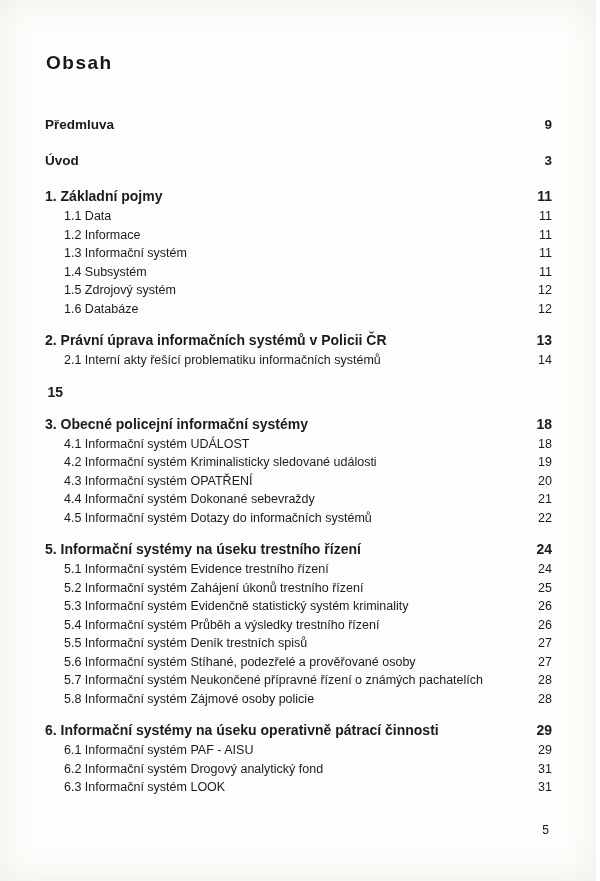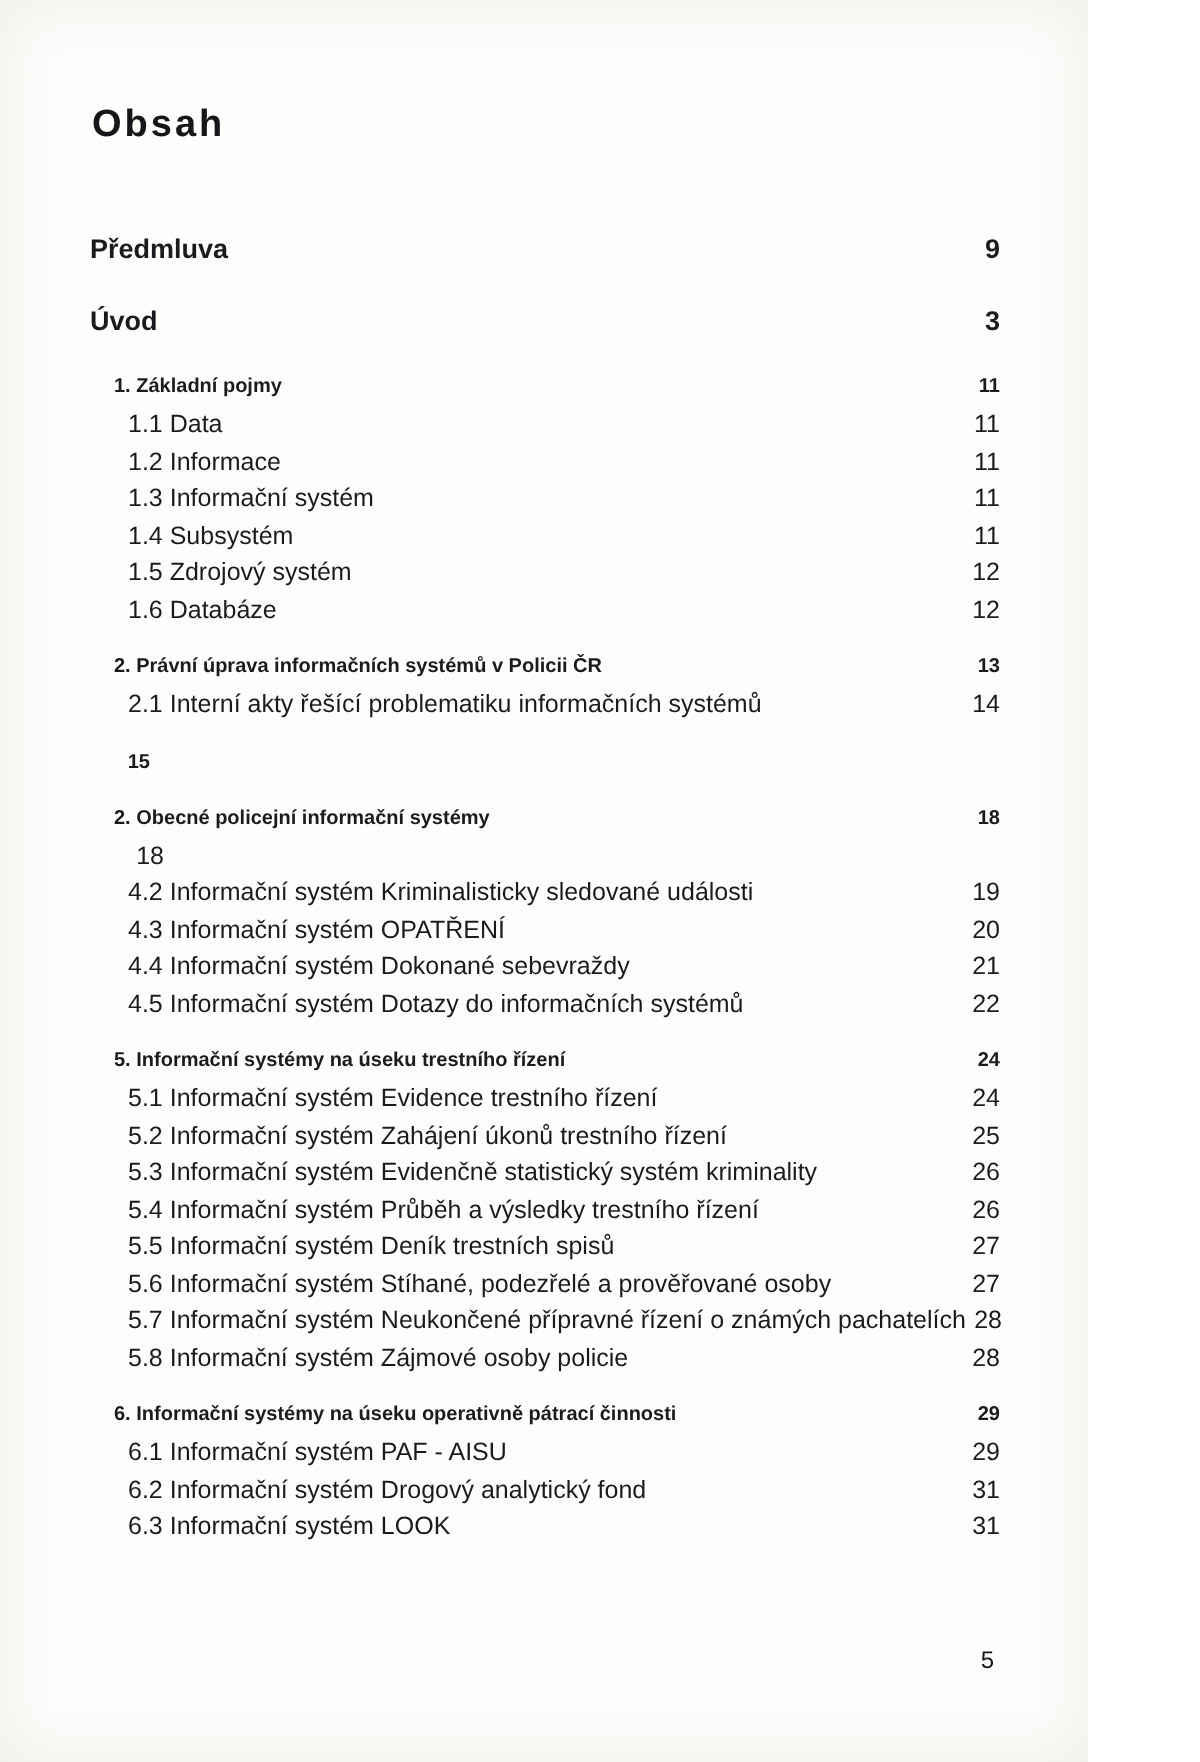--- a/index.html
+++ b/index.html
@@ -10,21 +10,21 @@
     width: 600px;
     height: 881px;
     background: #ffffff;
     font-family: "Liberation Sans", sans-serif;
     color: #1b1b1f;
     position: relative;
     overflow: hidden;
   }
   .page {
     position: relative;
-    width: 544px;
+    width: 596px;
     height: 881px;
     box-sizing: border-box;
     padding: 52px 44px 0 44px;
     background: #fdfdfb;
   }
   .page-title {
     font-size: 19px;
     font-weight: bold;
     letter-spacing: 1.5px;
     margin: 0 0 44px 2px;
@@ -53,25 +53,25 @@
   
   .lvl-front {
     font-size: 13.5px;
     font-weight: bold;
     margin-bottom: 22px;
     margin-left: 1px;
   }
   .lvl-front .page-num { font-weight: bold; }
 
   .lvl-1 {
-    font-size: 10px;
+    font-size: 14px;
     font-weight: bold;
     margin-top: 18px;
     margin-bottom: 7px;
-    margin-left: 13px;
+    margin-left: 1px;
   }
   .lvl-1 .page-num { font-weight: bold; }
 
   .lvl-2 {
     font-size: 12.5px;
     font-weight: normal;
     margin-bottom: 6px;
     margin-left: 20px;
   }
   .lvl-2 .page-num { font-weight: normal; }
@@ -140,24 +140,25 @@
         <span class="page-num">13</span>
       </li>
       <li class="toc-row lvl-2">
         <span class="label">2.1  Interní akty řešící problematiku informačních systémů</span>
         <span class="page-num">14</span>
       </li>
       <li class="toc-row lvl-1">
         <span class="page-num">15</span>
       </li>
       <li class="toc-row lvl-1">
-        <span class="label">2. Obecné policejní informační systémy</span>
+        <span class="label">3. Obecné policejní informační systémy</span>
         <span class="page-num">18</span>
       </li>
       <li class="toc-row lvl-2">
+        <span class="label">4.1  Informační systém UDÁLOST</span>
         <span class="page-num">18</span>
       </li>
       <li class="toc-row lvl-2">
         <span class="label">4.2  Informační systém Kriminalisticky sledované události</span>
         <span class="page-num">19</span>
       </li>
       <li class="toc-row lvl-2">
         <span class="label">4.3  Informační systém OPATŘENÍ</span>
         <span class="page-num">20</span>
       </li>

